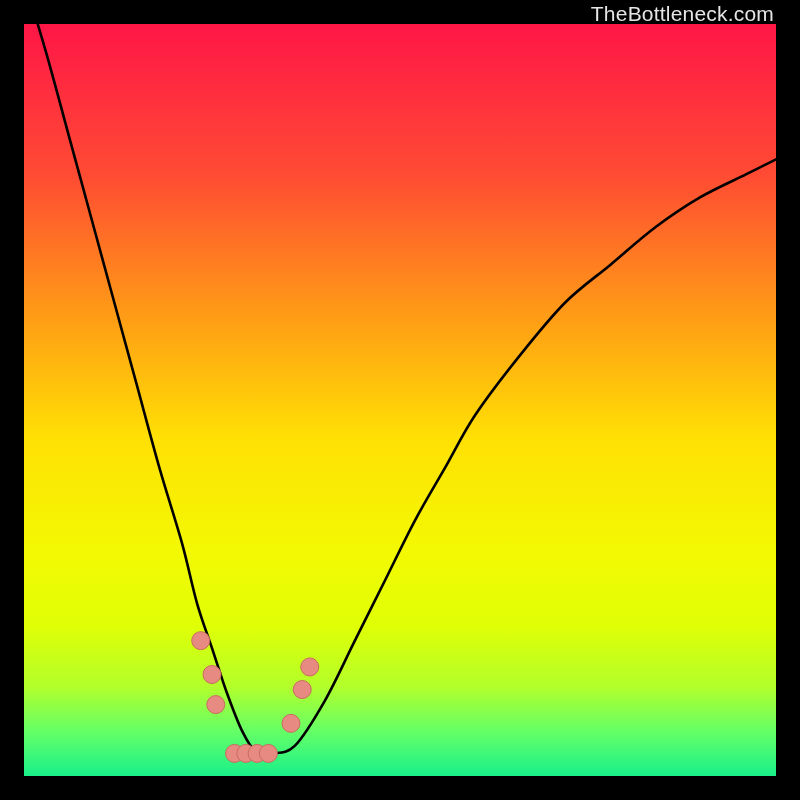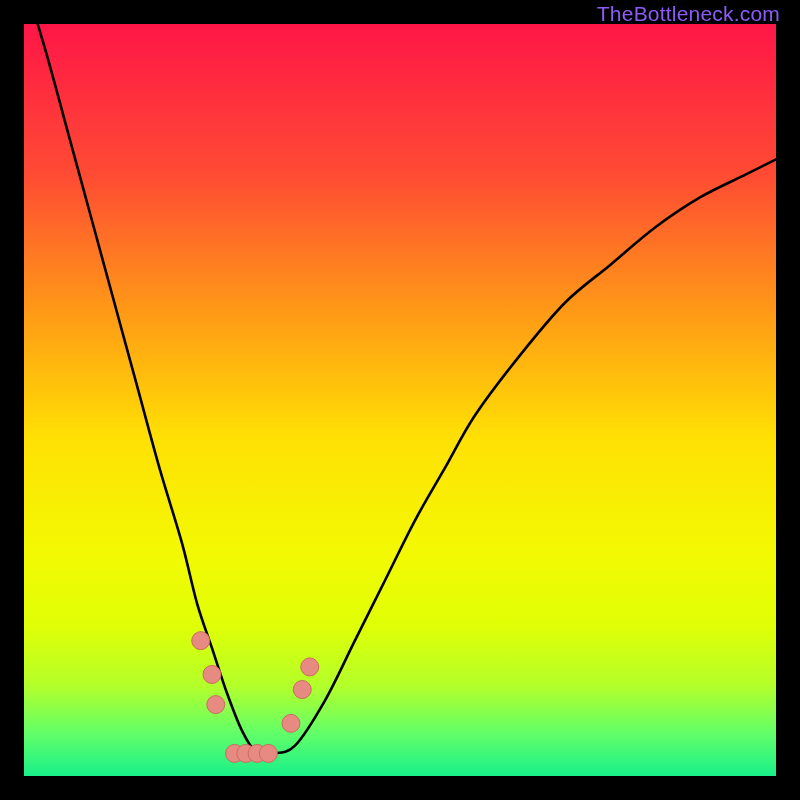--- a/index.html
+++ b/index.html
@@ -26,22 +26,22 @@
     width: 752px;
     height: 752px;
   }
   .gradient {
     position: absolute;
     inset: 0;
   }
   .watermark {
     position: absolute;
     top: 2px;
-    right: 20px;
-    color: #8b5cf6;
+    right: 26px;
+    color: #e5e5e5;
     font-size: 21px;
     letter-spacing: 0.2px;
     font-weight: 500;
     user-select: none;
   }
   svg.overlay {
     position: absolute;
     inset: 0;
   }
 </style>

